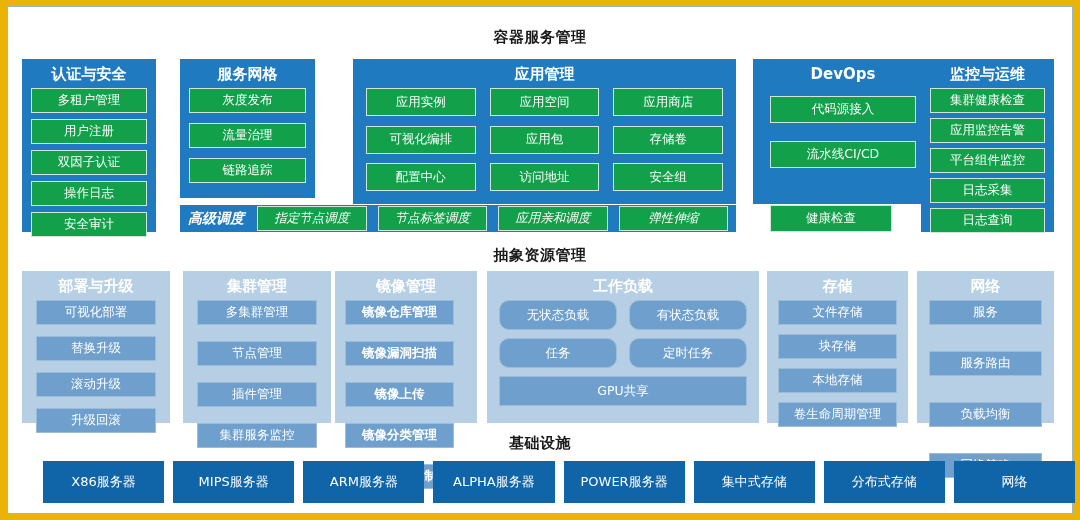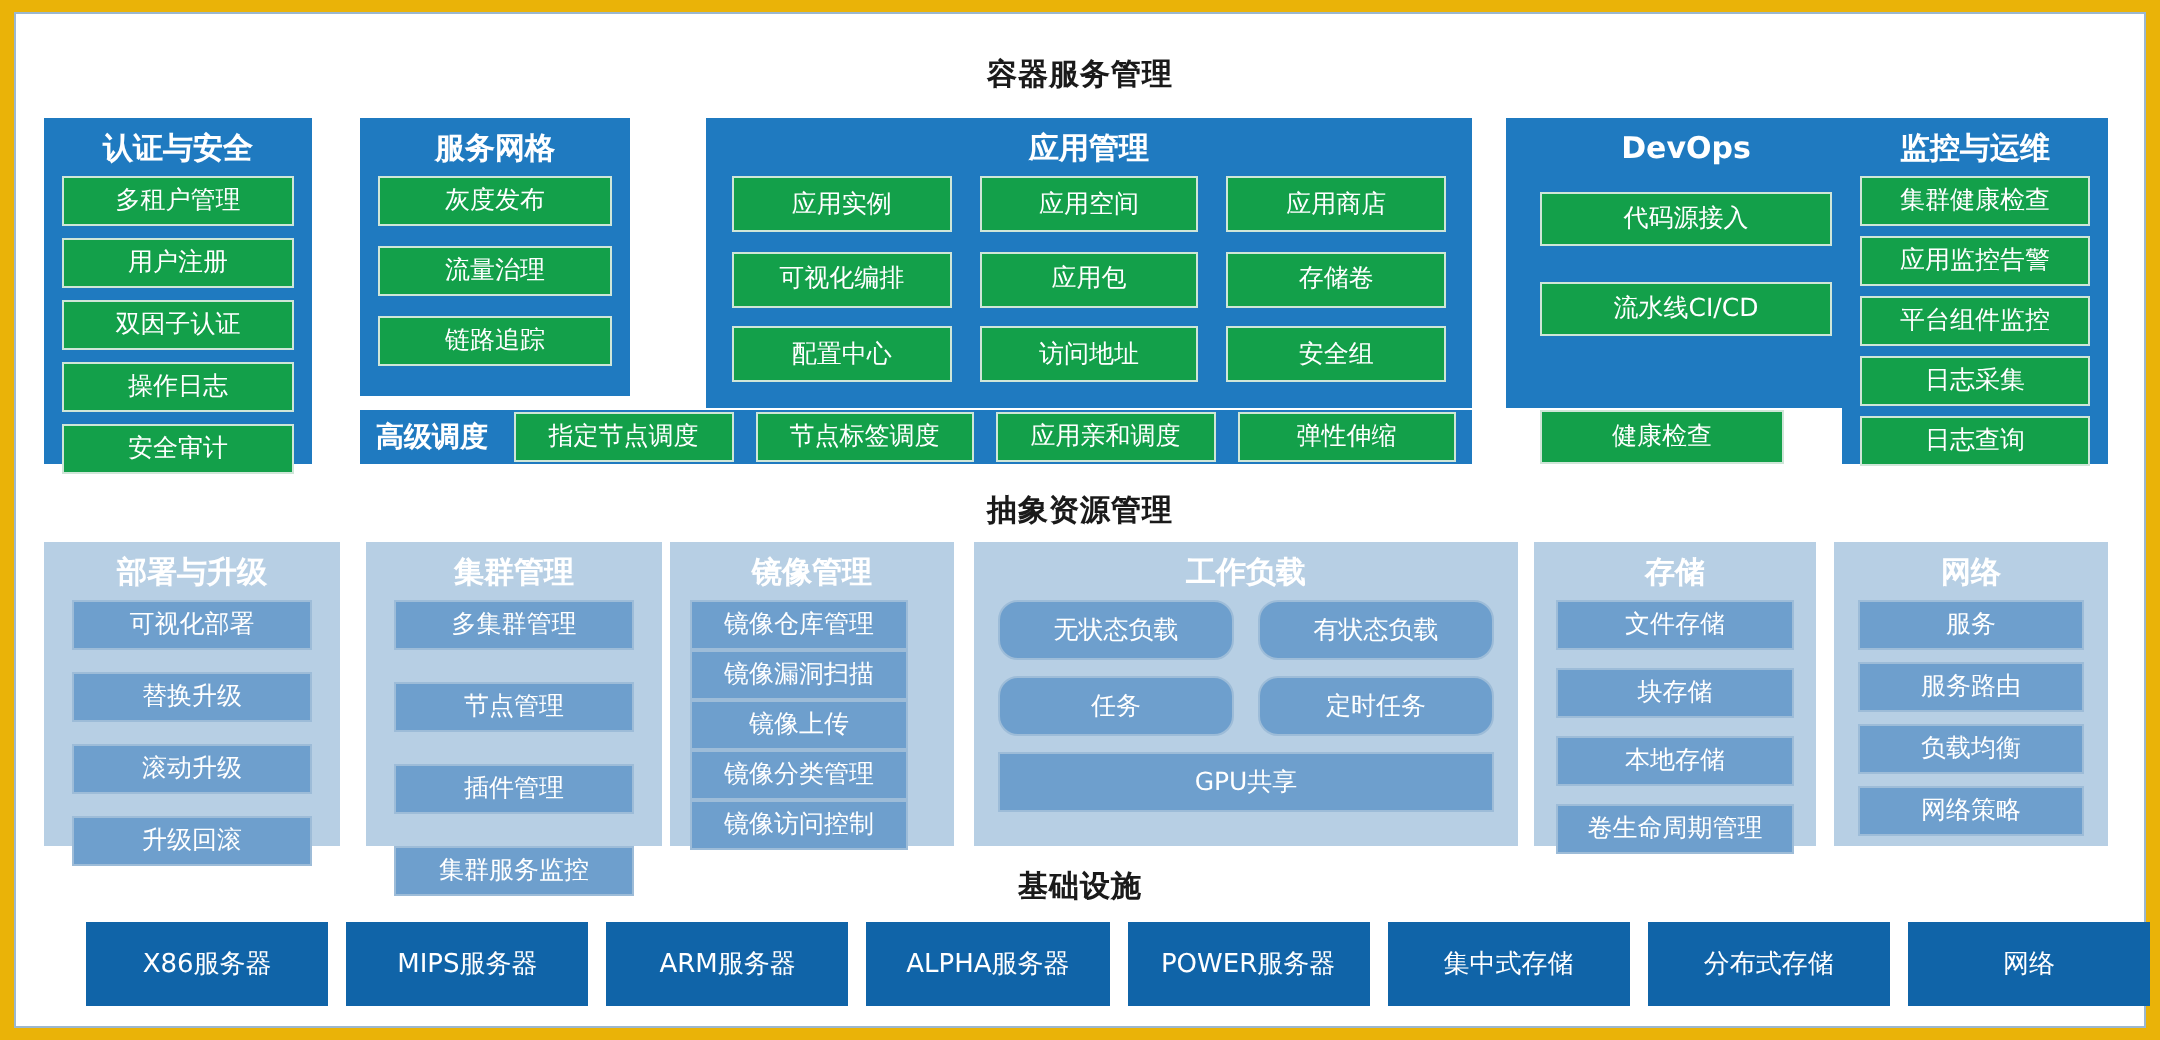--- a/index.html
+++ b/index.html
@@ -203,21 +203,21 @@
     <div class="panel-head">监控与运维</div>
     <div class="vstack" style="gap:5px;">
       <div class="chip green">集群健康检查</div>
       <div class="chip green">应用监控告警</div>
       <div class="chip green">平台组件监控</div>
       <div class="chip green">日志采集</div>
       <div class="chip green">日志查询</div>
     </div>
   </div>
 
-  <div class="sched-strip" style="left:180px;top:205px;width:556px;height:27px;">
+  <div class="sched-strip" style="left:180px;top:205px;width:556px;height:27px;font-style:italic;">
     <span class="sched-label">高级调度</span>
     <div class="chip green">指定节点调度</div>
     <div class="chip green">节点标签调度</div>
     <div class="chip green">应用亲和调度</div>
     <div class="chip green">弹性伸缩</div>
   </div>
   <div class="chip green" style="position:absolute;left:770px;top:205px;width:122px;height:27px;">健康检查</div>
   <div style="position:absolute;left:753px;top:205px;width:155px;height:27px;background:#1f7ac0;z-index:-1;"></div>
 
   <div class="section-title" style="top:246px;left:0;">抽象资源管理</div>
@@ -237,21 +237,21 @@
     <div class="vstack" style="gap:16px;padding:0 13px 11px 13px;">
       <div class="chip lsteel">多集群管理</div>
       <div class="chip lsteel">节点管理</div>
       <div class="chip lsteel">插件管理</div>
       <div class="chip lsteel">集群服务监控</div>
     </div>
   </div>
 
   <div class="panel lblue" style="left:335px;top:271px;width:142px;height:152px;">
     <div class="panel-head">镜像管理</div>
-    <div class="vstack" style="gap:0;padding:0 22px 8px 9px;">
+    <div class="vstack" style="gap:16px;padding:0 22px 8px 9px;font-weight:bold;">
       <div class="chip lsteel">镜像仓库管理</div>
       <div class="chip lsteel">镜像漏洞扫描</div>
       <div class="chip lsteel">镜像上传</div>
       <div class="chip lsteel">镜像分类管理</div>
       <div class="chip lsteel">镜像访问控制</div>
     </div>
   </div>
 
   <div class="panel lblue" style="left:487px;top:271px;width:272px;height:152px;">
     <div class="panel-head">工作负载</div>
@@ -275,21 +275,21 @@
     <div class="vstack" style="gap:9px;padding:0 10px 10px 10px;">
       <div class="chip lsteel">文件存储</div>
       <div class="chip lsteel">块存储</div>
       <div class="chip lsteel">本地存储</div>
       <div class="chip lsteel">卷生命周期管理</div>
     </div>
   </div>
 
   <div class="panel lblue" style="left:917px;top:271px;width:137px;height:152px;">
     <div class="panel-head">网络</div>
-    <div class="vstack" style="gap:6px;padding:0 11px 11px 11px;">
+    <div class="vstack" style="gap:26px;padding:0 11px 11px 11px;">
       <div class="chip lsteel">服务</div>
       <div class="chip lsteel">服务路由</div>
       <div class="chip lsteel">负载均衡</div>
       <div class="chip lsteel">网络策略</div>
     </div>
   </div>
 
   <div class="section-title" style="top:434px;left:0;">基础设施</div>
 
   <div class="infra-row" style="left:22px;top:461px;width:1032px;height:42px;">

